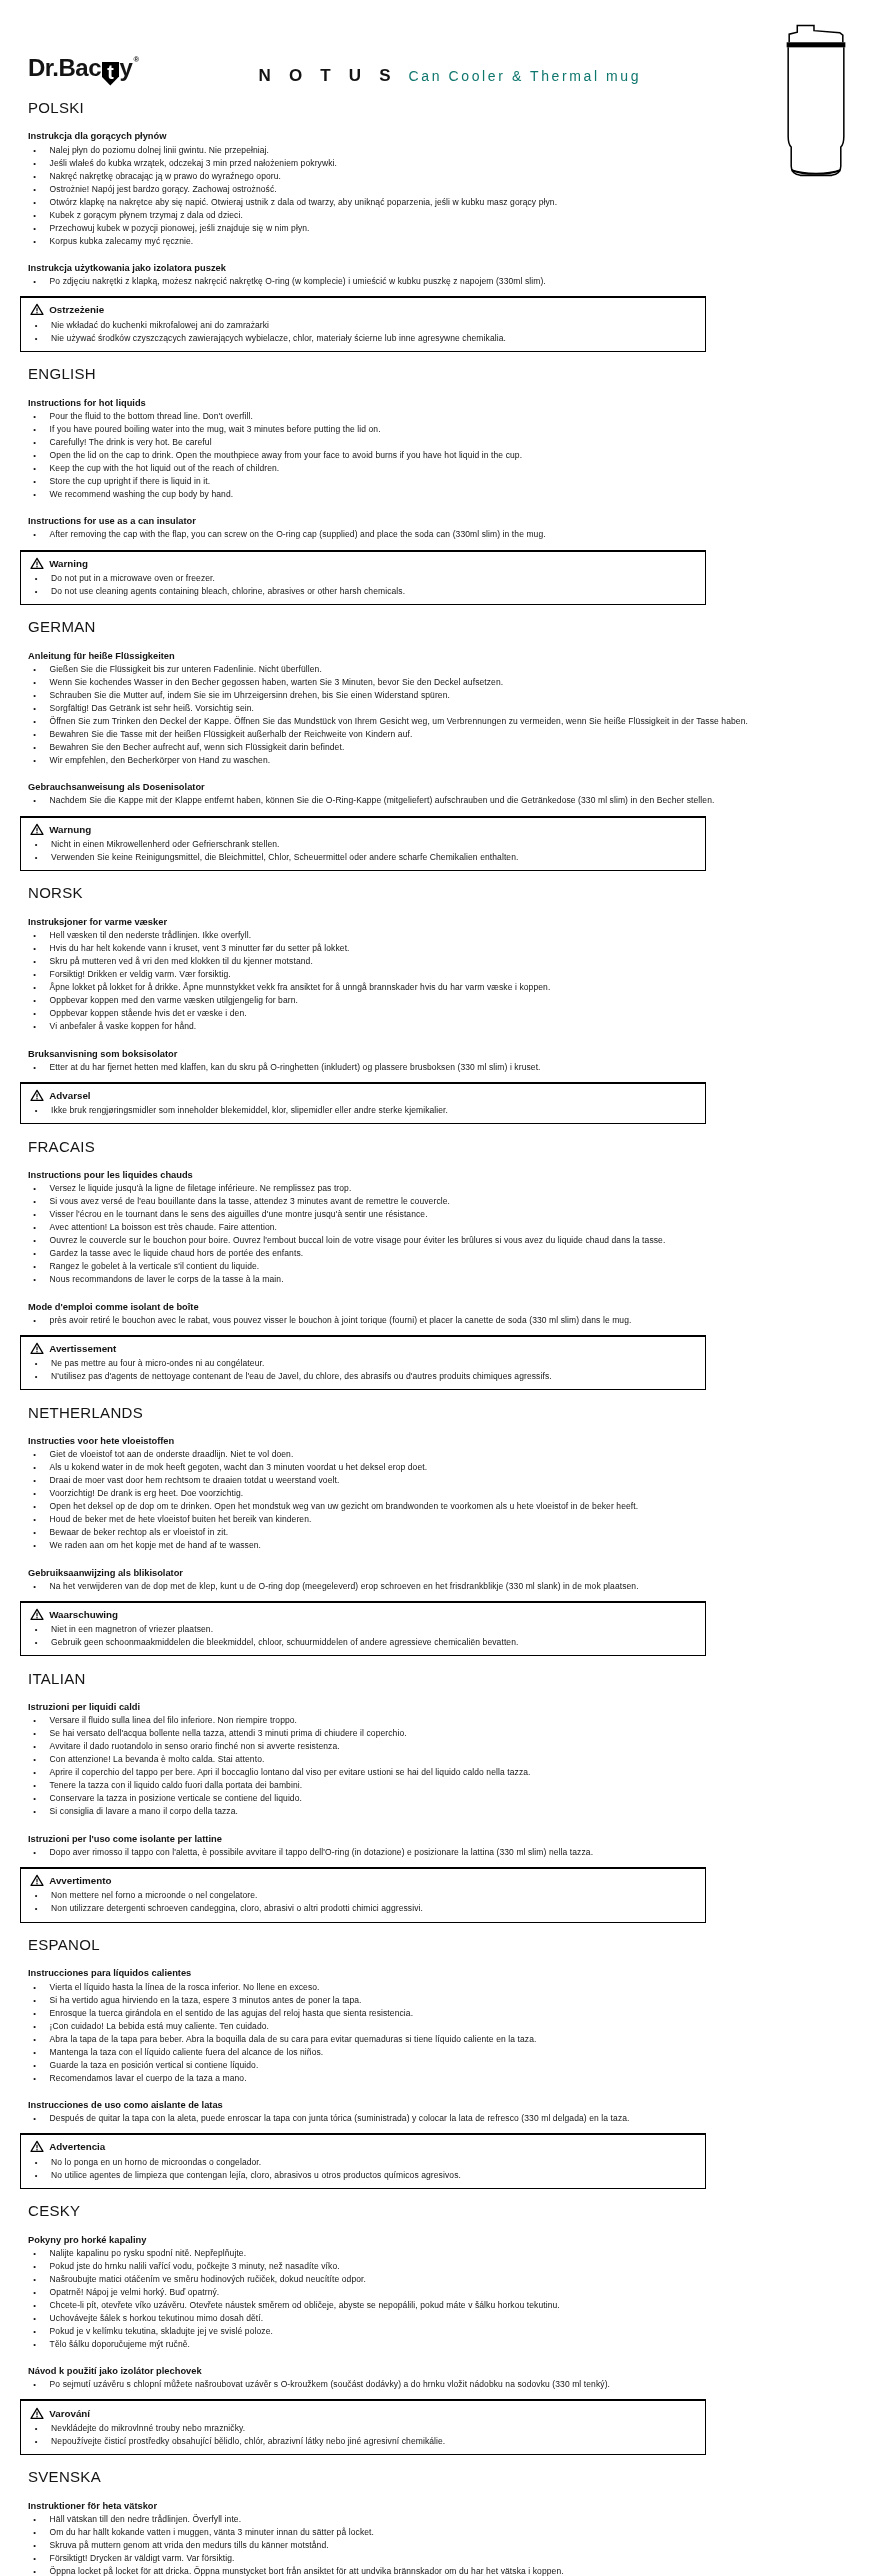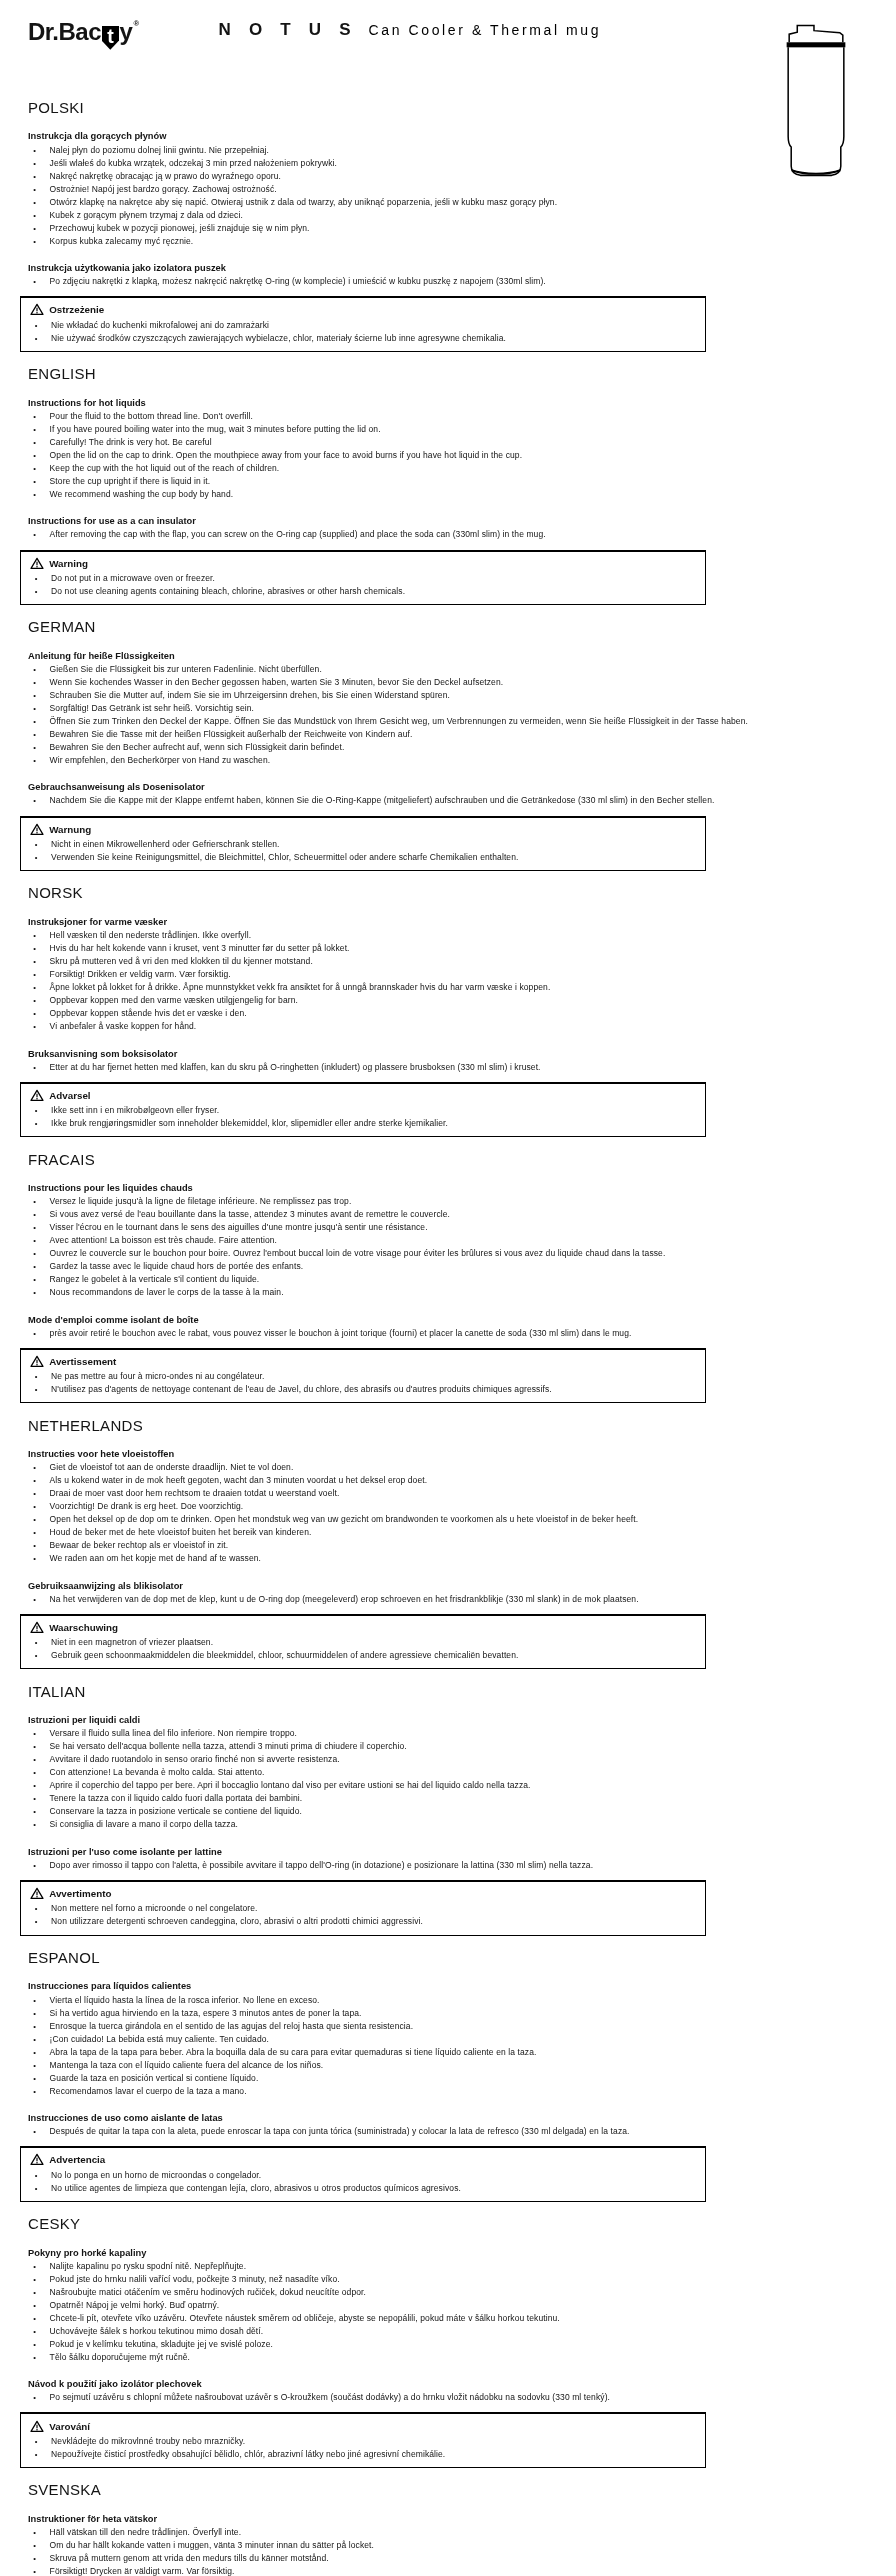--- a/index.html
+++ b/index.html
@@ -3,33 +3,33 @@
 <meta charset="utf-8">
 <style>
   html,body{margin:0;padding:0;background:#e8e8e8;}
   .page{
     width:896px;min-height:2576px;background:#ffffff;color:#141414;
     font-family:"Liberation Sans","DejaVu Sans",sans-serif;
     position:relative;box-sizing:border-box;
     padding:19.6px 28px 31px 28px;
   }
   
-  .header{display:flex;align-items:flex-start;height:66px;margin-bottom:4.1px;}
+  .header{display:flex;align-items:flex-end;height:66px;margin-bottom:4.1px;gap:40px;}
   .logo{display:flex;align-items:flex-start;font-weight:bold;letter-spacing:-0.5px;}
   .logo-text{font-size:24px;font-weight:800;line-height:1;}
   .logo-shield{
     display:inline-block;width:17.5px;height:24px;background:#000;color:#fff;
     clip-path:polygon(0 0,100% 0,100% 62%,50% 100%,0 62%);
     text-align:center;font-size:19.6px;line-height:20.6px;font-weight:800;
     margin:0 0.5px;vertical-align:-3.1px;
   }
   .registered{font-size:7.7px;font-weight:bold;margin:-1px 0 0 1px;}
   .product{display:flex;align-items:baseline;margin-left:80px;}
   .product-name{font-size:17px;font-weight:700;letter-spacing:6.7px;white-space:nowrap;}
-  .product-subtitle{font-size:14px;font-weight:400;letter-spacing:2.6px;margin-left:11.3px;white-space:nowrap;color:#000000;}
+  .product-subtitle{font-size:14px;font-weight:400;letter-spacing:2.6px;margin-left:11.3px;white-space:nowrap;color:#0f766e;}
   
   .mug{position:absolute;top:18.5px;right:47px;width:66px;height:167px;}
   
   .sections{position:relative;z-index:1;}
   .lang-label{font-size:15px;font-weight:400;letter-spacing:0.3px;margin:13.4px 0 0 0;}
   .block-title{font-size:9.3px;font-weight:700;margin:15.5px 0 2.1px 0;max-width:747px;}
   ul.items{margin:0;padding:0;list-style:none;max-width:747px;}
   ul.items li{
     position:relative;padding-left:21.6px;font-size:8.5px;line-height:13px;
     letter-spacing:0.1px;
@@ -200,21 +200,20 @@
     <div class="warning-box">
       <div class="warning-head">
         <svg width="14" height="13" viewBox="0 0 27 25" aria-hidden="true">
           <path d="M13.5 2.5 L25 22 L2 22 Z" fill="none" stroke="#000" stroke-width="2.4" stroke-linejoin="round"></path>
           <rect x="12.4" y="9" width="2.2" height="7" fill="#000"></rect>
           <rect x="12.2" y="17.6" width="2.6" height="2.4" fill="#000"></rect>
         </svg>
         <span class="warning-title">Advarsel</span>
       </div>
       <ul class="items">
-            <li>Ikke sett inn i en mikrobølgeovn eller fryser.</li>
             <li>Ikke bruk rengjøringsmidler som inneholder blekemiddel, klor, slipemidler eller andre sterke kjemikalier.</li>
           </ul>
     </div>
   </section>
 
   <section class="section">
     <div class="lang-label">FRACAIS</div>
 
     <div class="block-title">Instructions pour les liquides chauds</div>
     <ul class="items hot-items">

